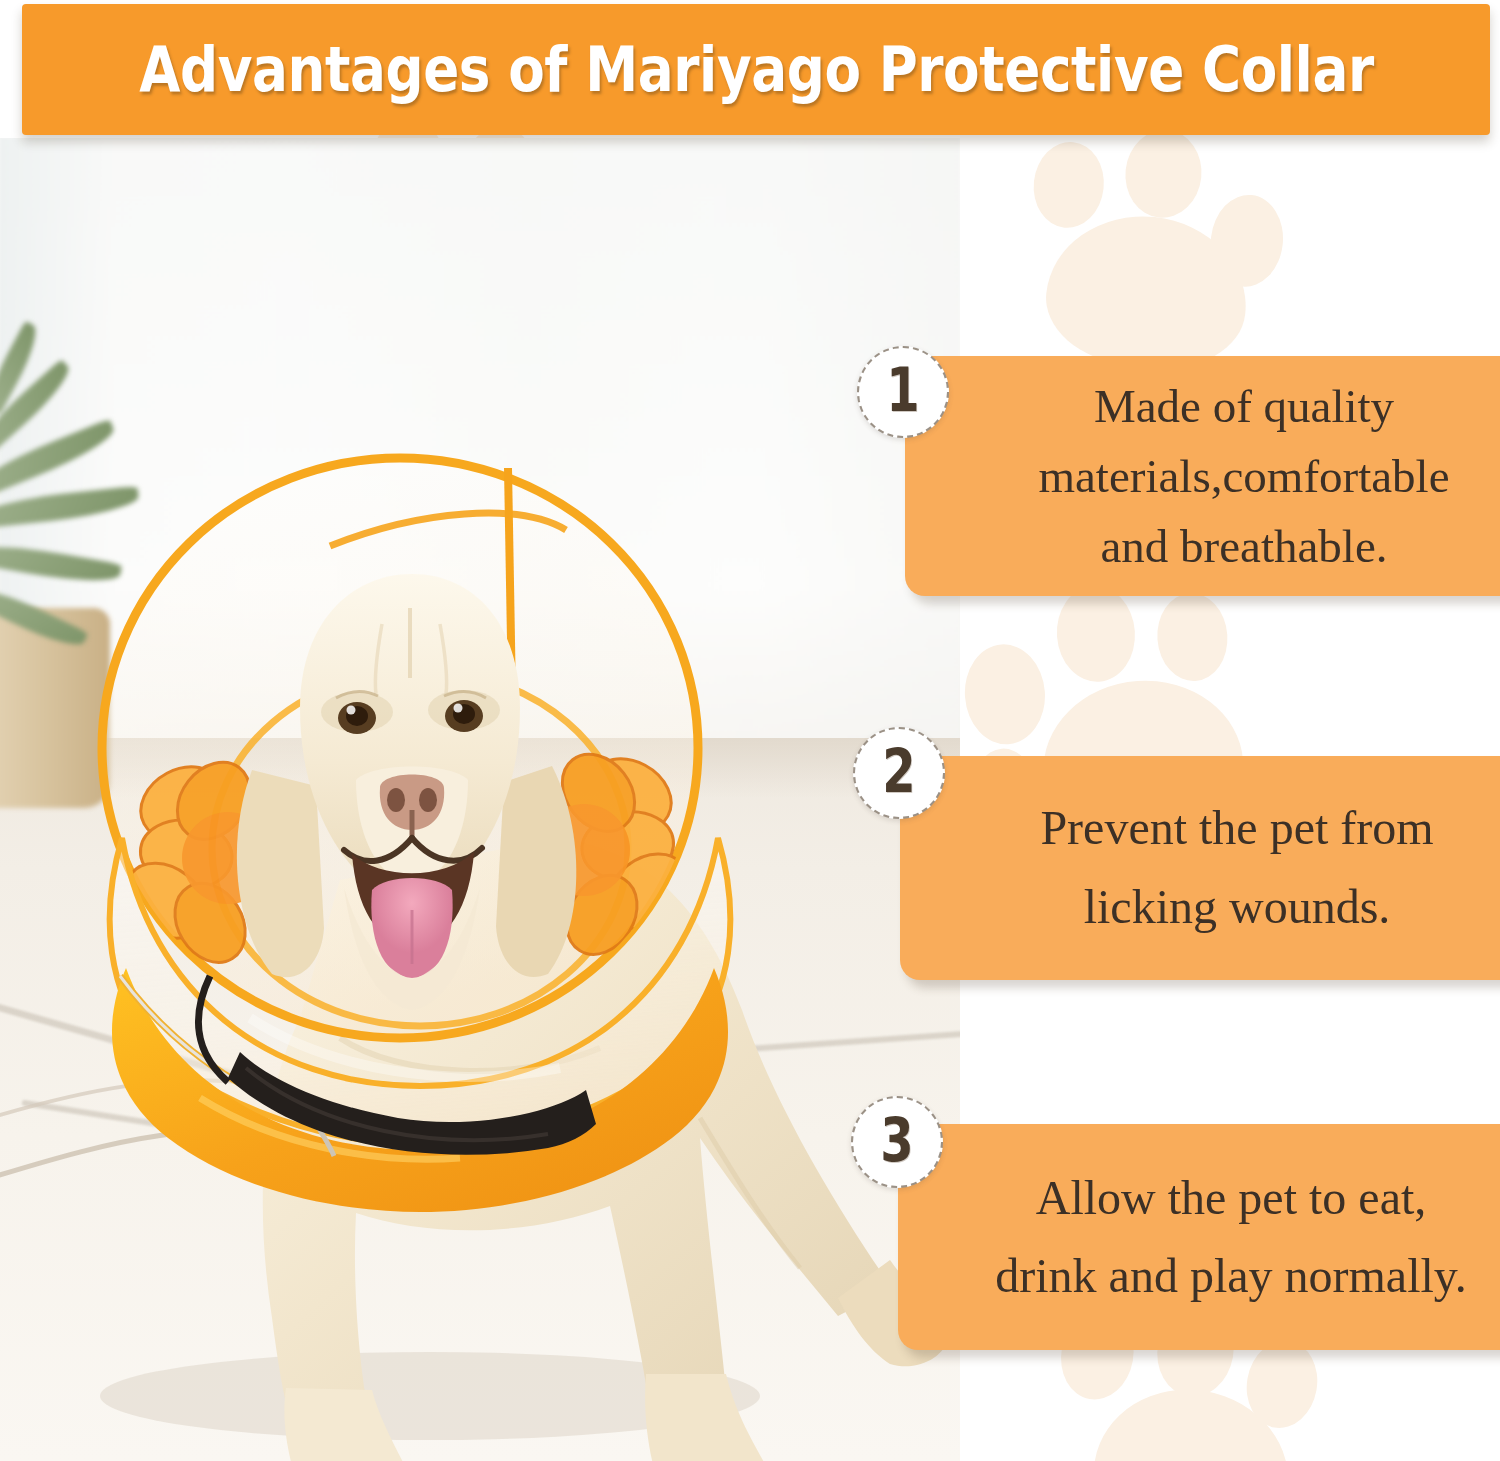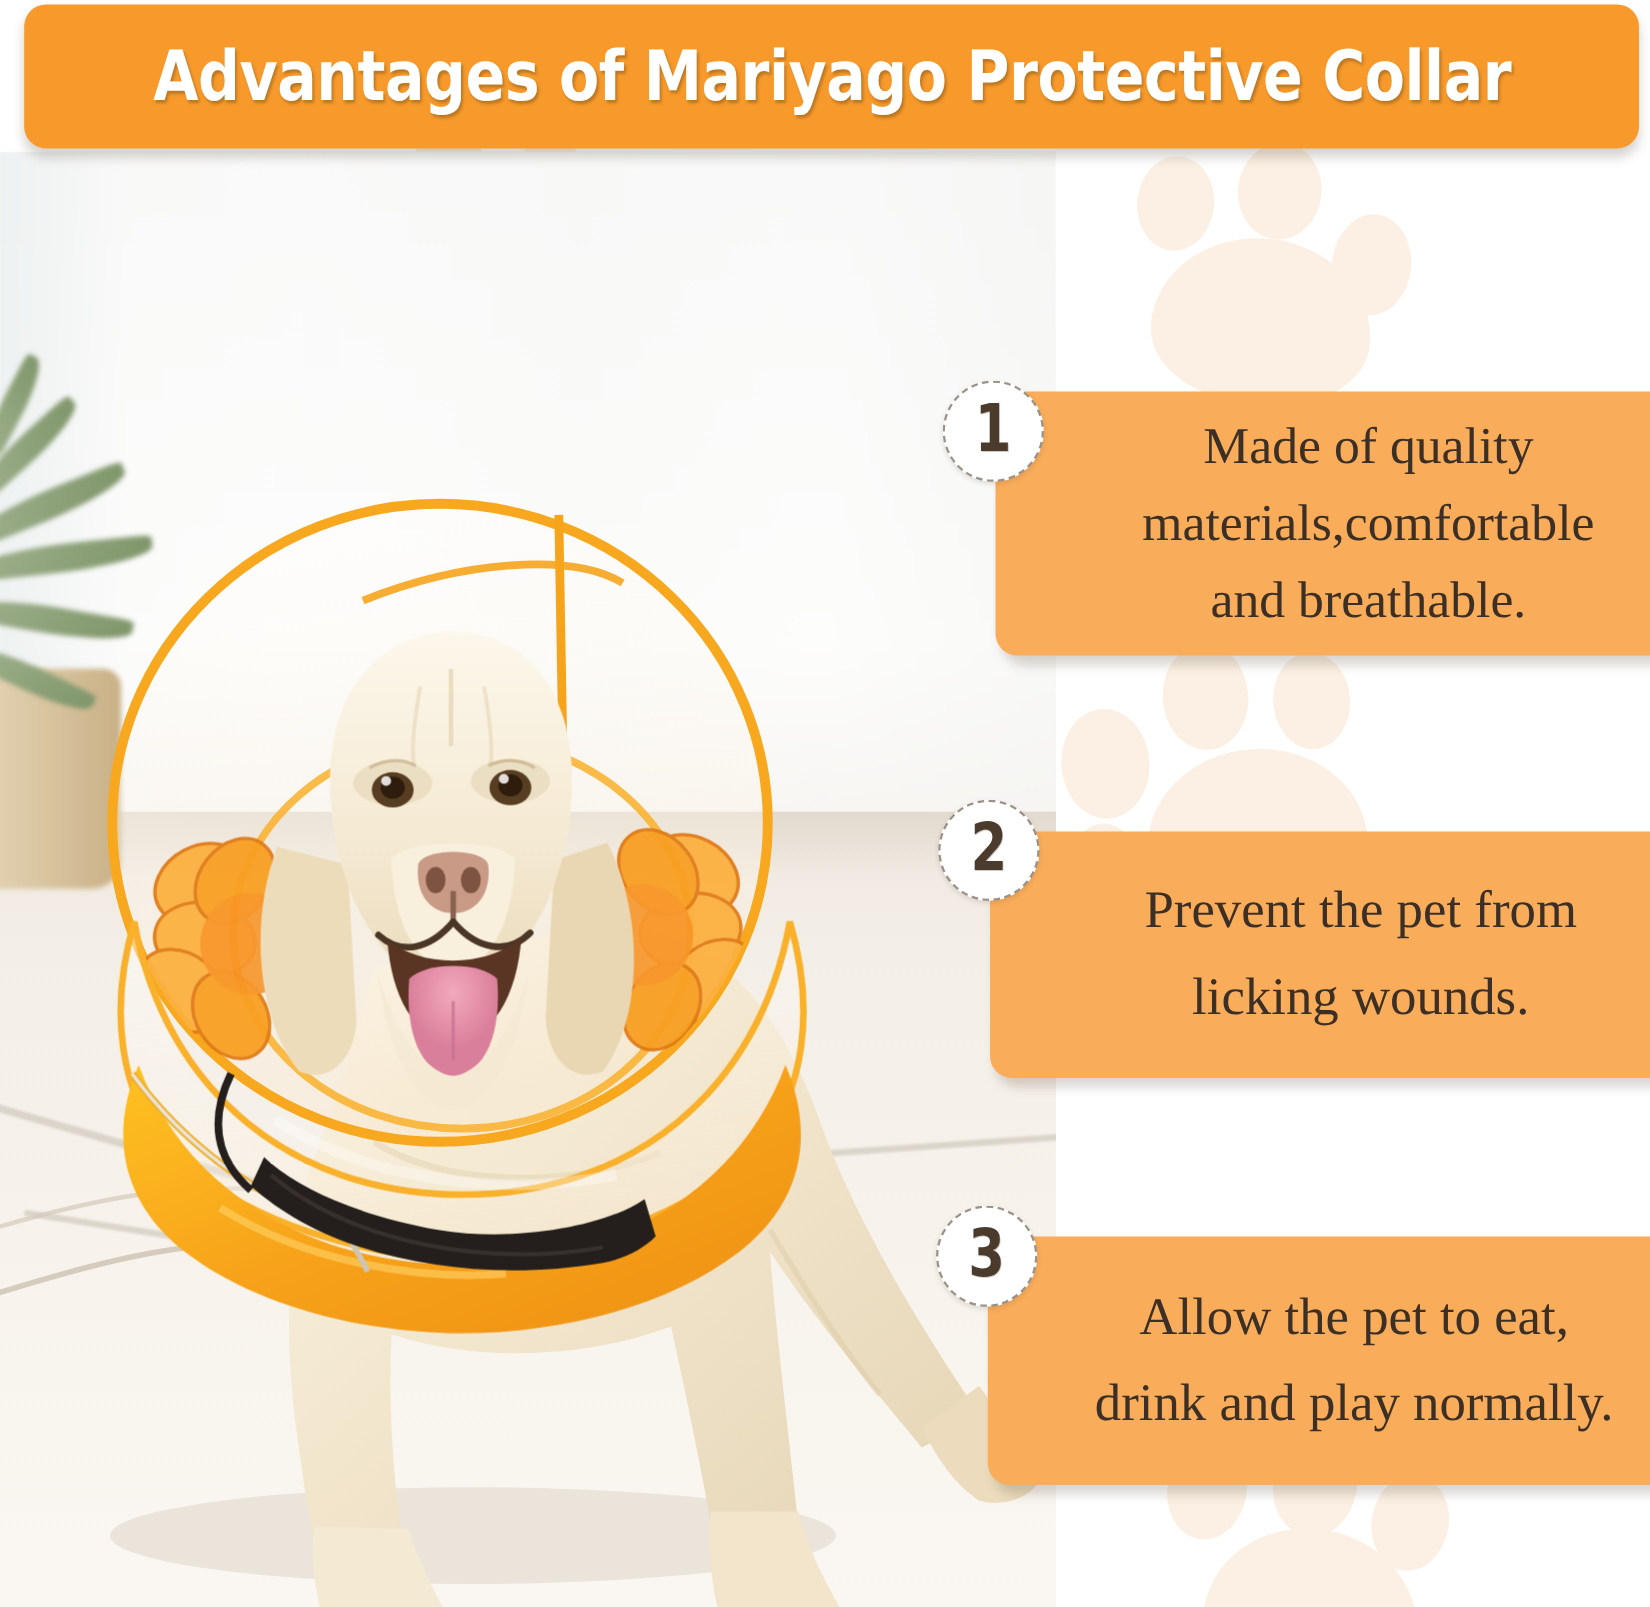--- a/index.html
+++ b/index.html
@@ -63,21 +63,21 @@
     background:linear-gradient(90deg,#e9d9bd,#d8c49f 55%,#c9b086);
     border-radius:16px 16px 26px 26px; filter:blur(2.6px);
   }
 
   
   .dog { position:absolute; left:0; top:0; width:960px; height:1323px; }
 
   
   .banner {
     position:absolute; left:22px; top:4px; width:1468px; height:131px;
-    background:#f79a2b; border-radius:20px; z-index:6;
+    background:#f79a2b; border-radius:4px; z-index:6;
     box-shadow:0 7px 11px rgba(60,45,25,.22);
     display:flex; align-items:center; justify-content:center;
   }
   .banner-title {
     font-family:"DejaVu Sans", sans-serif;
     font-weight:700; font-size:63px; color:#ffffff;
     letter-spacing:-0.5px; white-space:nowrap;
     transform:scaleX(.845); transform-origin:center;
     text-shadow:2px 3px 3px rgba(90,60,20,.38);
   }

